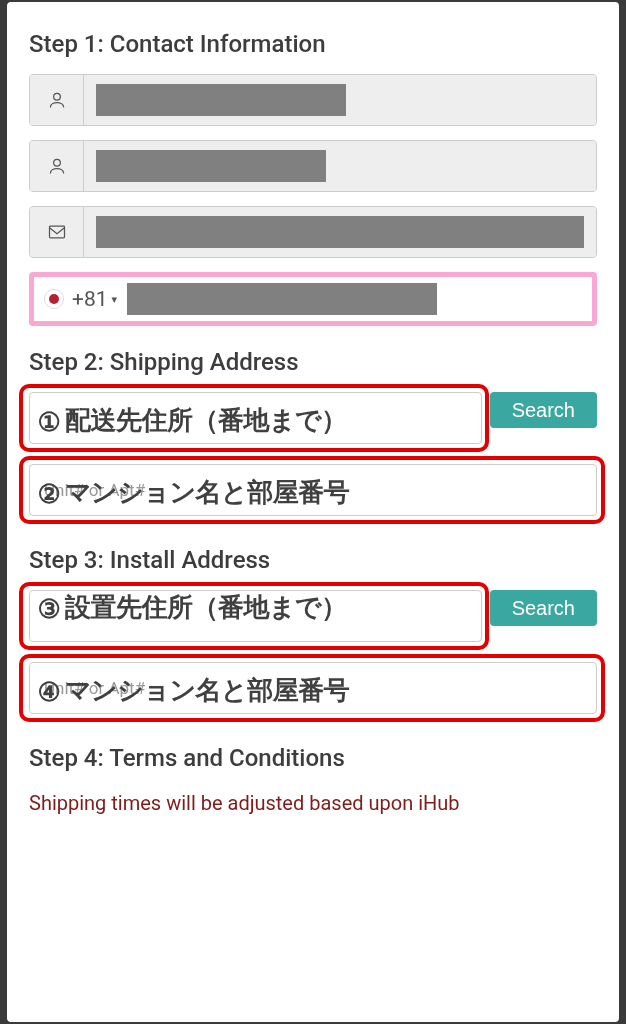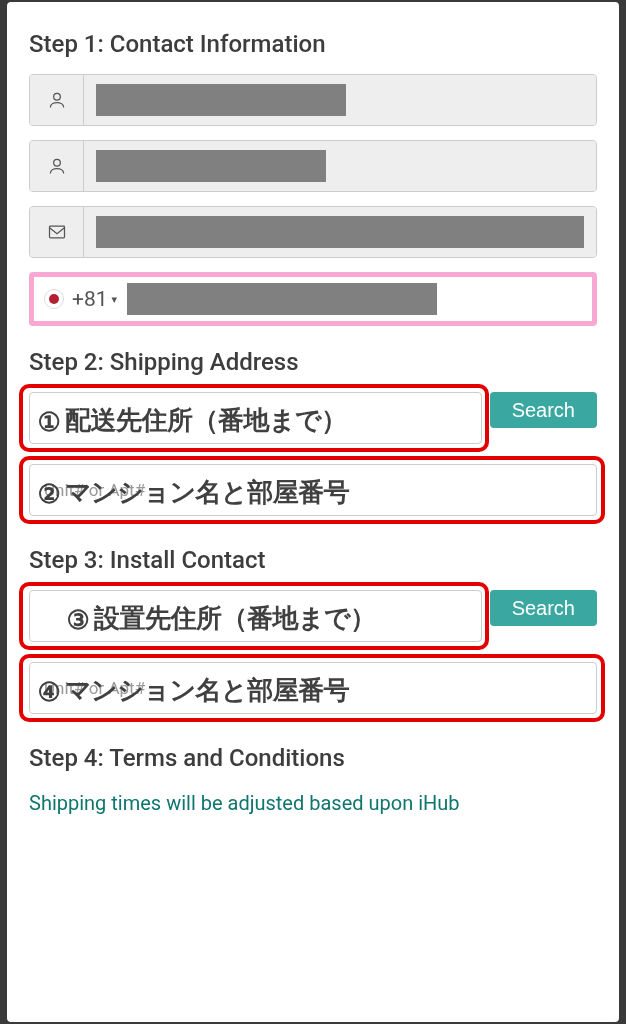--- a/index.html
+++ b/index.html
@@ -199,21 +199,21 @@
       align-items: center;
       justify-content: center;
       width: 28px;
       height: 28px;
       font-size: 26px;
       vertical-align: middle;
       margin-right: 2px;
     }
     .terms-text {
       font-size: 20px;
-      color: #0f766e;
+      color: #7f1d1d;
       margin-top: 10px;
       line-height: 1.5;
     }
     .section-wrap { position: relative; }
   </style>
 </head>
 <body>
 
 <div class="modal">
   <div class="modal-body">
@@ -283,31 +283,31 @@
         <div class="unit-input">
           <span>Unit# or Apt#</span>
         </div>
         <div class="annotation-box1" style="left:-10px; top:-8px; width:586px; height:68px;"></div>
         <div class="annotation-label" style="left:6px; top:11px;">
           <span class="circled-num">②</span><span>マンション名と部屋番号</span>
         </div>
       </div>
     </div>
 
-    <div class="step-title" style="margin-top:30px;">Step 3: Install Contact</div>
+    <div class="step-title" style="margin-top:30px;">Step 3: Install Address</div>
 
     <div class="section-wrap">
       <div class="address-row">
         <div class="address-input">
           <span style="visibility:hidden">Install Address</span>
         </div>
         <button class="search-btn">Search</button>
       </div>
       <div class="annotation-box1" style="left:-10px; top:-8px; width:470px; height:68px;"></div>
-      <div class="annotation-label" style="left:6px; top:11px;margin-left:29px;">
+      <div class="annotation-label" style="left:6px; top:0;">
         <span class="circled-num">③</span><span>設置先住所（番地まで）</span>
       </div>
 
       <div style="position:relative; margin-top:20px;">
         <div class="unit-input">
           <span>Unit# or Apt#</span>
         </div>
         <div class="annotation-box1" style="left:-10px; top:-8px; width:586px; height:68px;"></div>
         <div class="annotation-label" style="left:6px; top:11px;">
           <span class="circled-num">④</span><span>マンション名と部屋番号</span>

